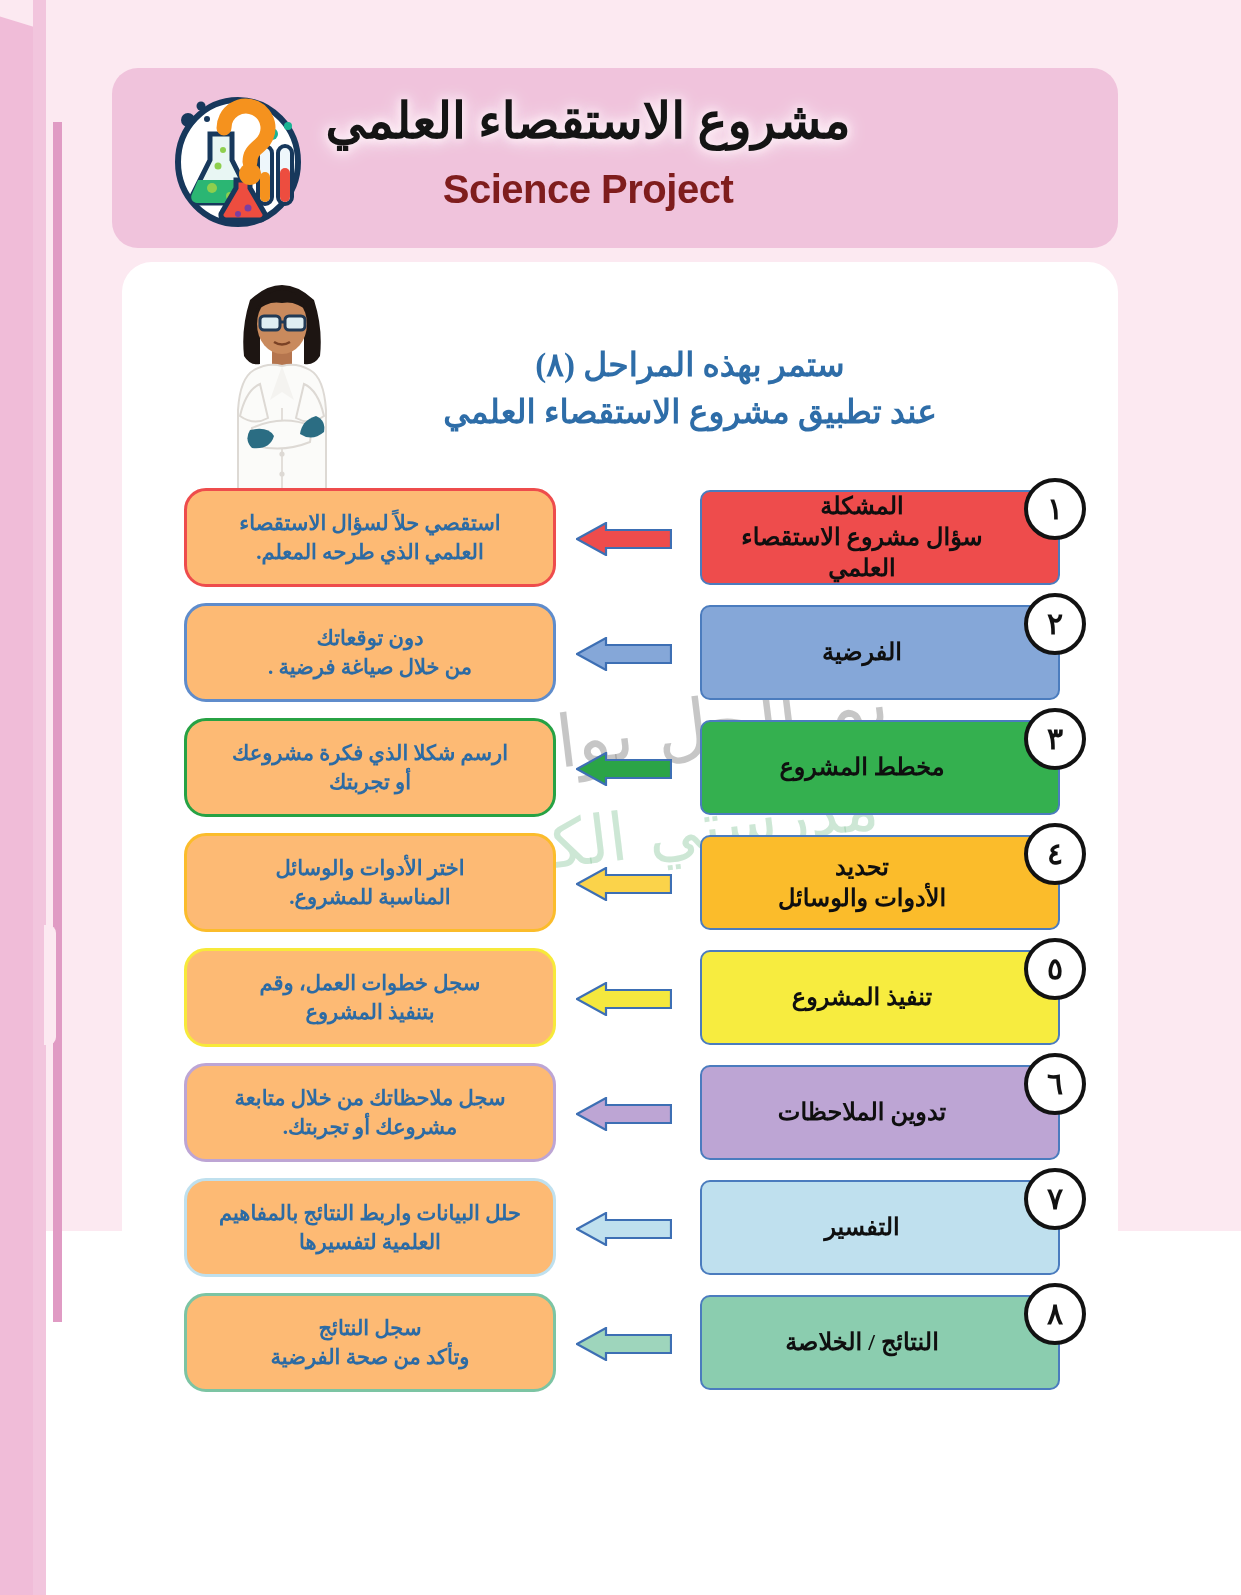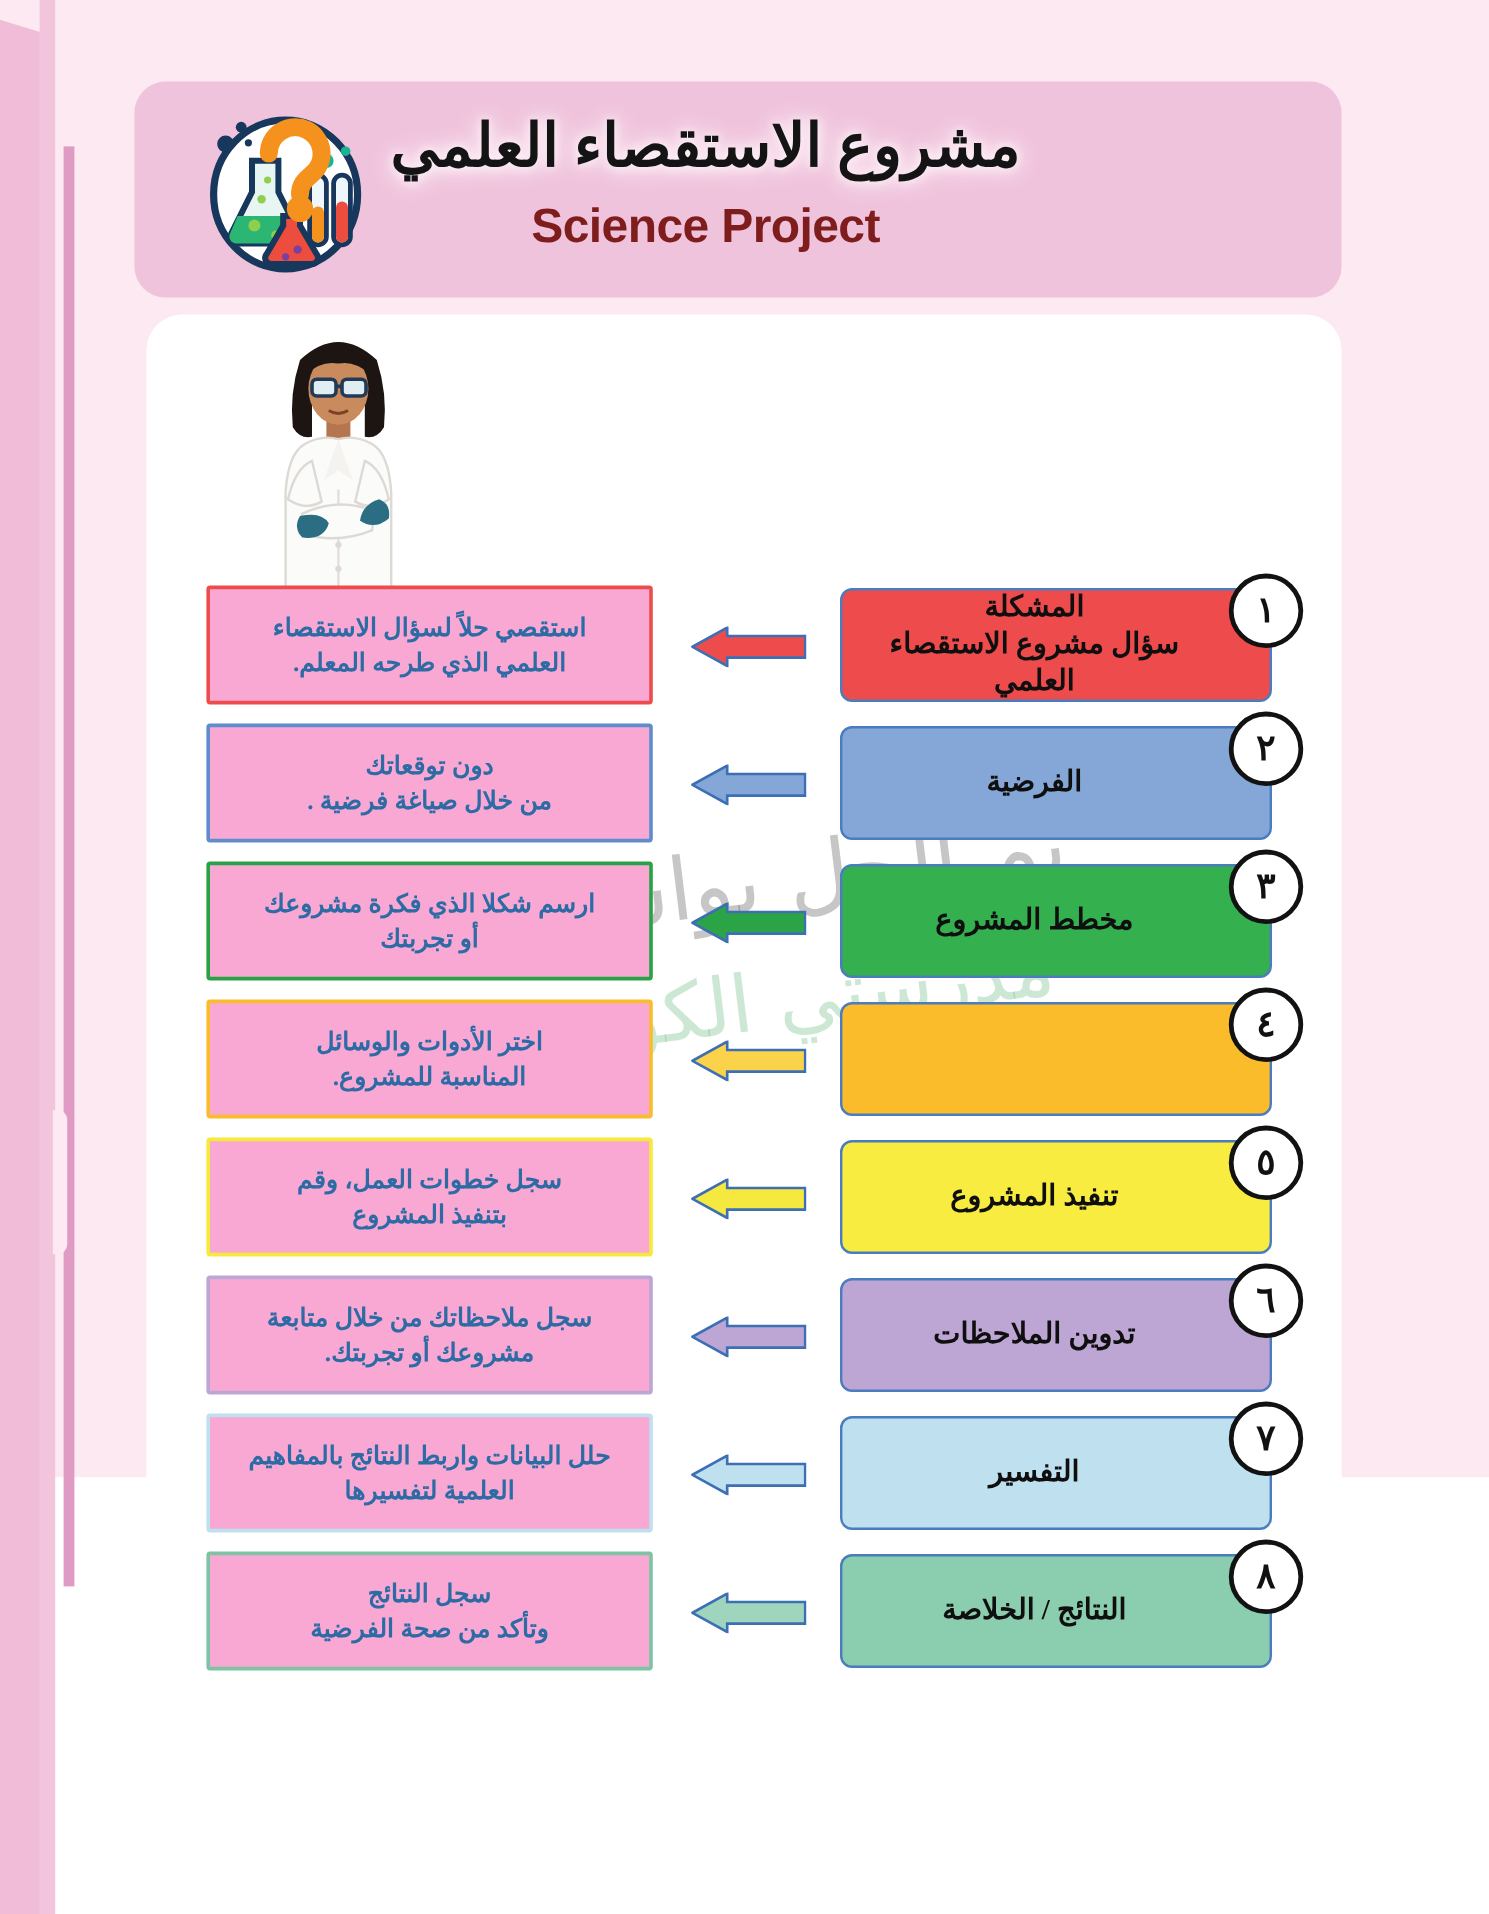--- a/index.html
+++ b/index.html
@@ -191,25 +191,25 @@
   
   .arrow {
     position: absolute;
     right: 388px; top: 42px;
     width: 96px; height: 34px;
   }
 
   
   .note-box {
     position: absolute;
-    left: 12px; top: 8px;
+    left: 24px; top: 8px;
     width: 372px; height: 99px;
-    border-radius: 3px;
+    border-radius: 22px;
     border: 3px solid #999;
-    background: #f9a8d4;
+    background: #fdba74;
     display: flex;
     align-items: center;
     justify-content: center;
     text-align: center;
     color: #2c6ba4;
     font-size: 21px;
     font-weight: bold;
     line-height: 1.38;
     padding: 4px 12px;
   }
@@ -334,20 +334,24 @@
 
       <path d="M42 172 q18 -4 24 6 q-4 14 -22 12 q-8 -8 -2 -18 Z" fill="#2b6d83"></path>
       <path d="M108 158 q10 4 8 16 q-12 10 -24 2 q2 -14 16 -18 Z" fill="#2b6d83"></path>
 
       <circle cx="74" cy="196" r="2.6" fill="#ddd9d4"></circle>
       <circle cx="74" cy="216" r="2.6" fill="#ddd9d4"></circle>
       <circle cx="74" cy="236" r="2.6" fill="#ddd9d4"></circle>
     </svg>
   </div>
 
+  <div class="intro">
+    <div>ستمر بهذه المراحل (٨)</div>
+    <div>عند تطبيق مشروع الاستقصاء العلمي</div>
+  </div>
 
   <div class="watermark">
     <div class="wm1">تم الحل بواسطة</div>
     <div class="wm2">مدرستي الكويتية</div>
   </div>
 
   <div class="steps">
 
     <div class="step-row">
       <div class="label-box" style="background: rgb(238, 76, 76);">
@@ -401,20 +405,24 @@
       <div class="note-box" style="border-color:#27a244">
         <span>
           <span>ارسم شكلا الذي فكرة مشروعك</span><br>
           <span>أو تجربتك</span>
         </span>
       </div>
     </div>
 
     <div class="step-row">
       <div class="label-box" style="background: rgb(251, 188, 43);">
+        <span>
+          <span>تحديد</span><br>
+          <span>الأدوات والوسائل</span>
+        </span>
         <div class="num-circle">٤</div>
       </div>
       <div class="arrow">
         <svg viewBox="0 0 96 34" width="96" height="34">
           <path d="M95 8 H30 V1 L1 17 L30 33 V26 H95 Z" fill="#fbd34a" stroke="#3d6fb4" stroke-width="2.2"></path>
         </svg>
       </div>
       <div class="note-box" style="border-color:#fbbc2b">
         <span>
           <span>اختر الأدوات والوسائل</span><br>

